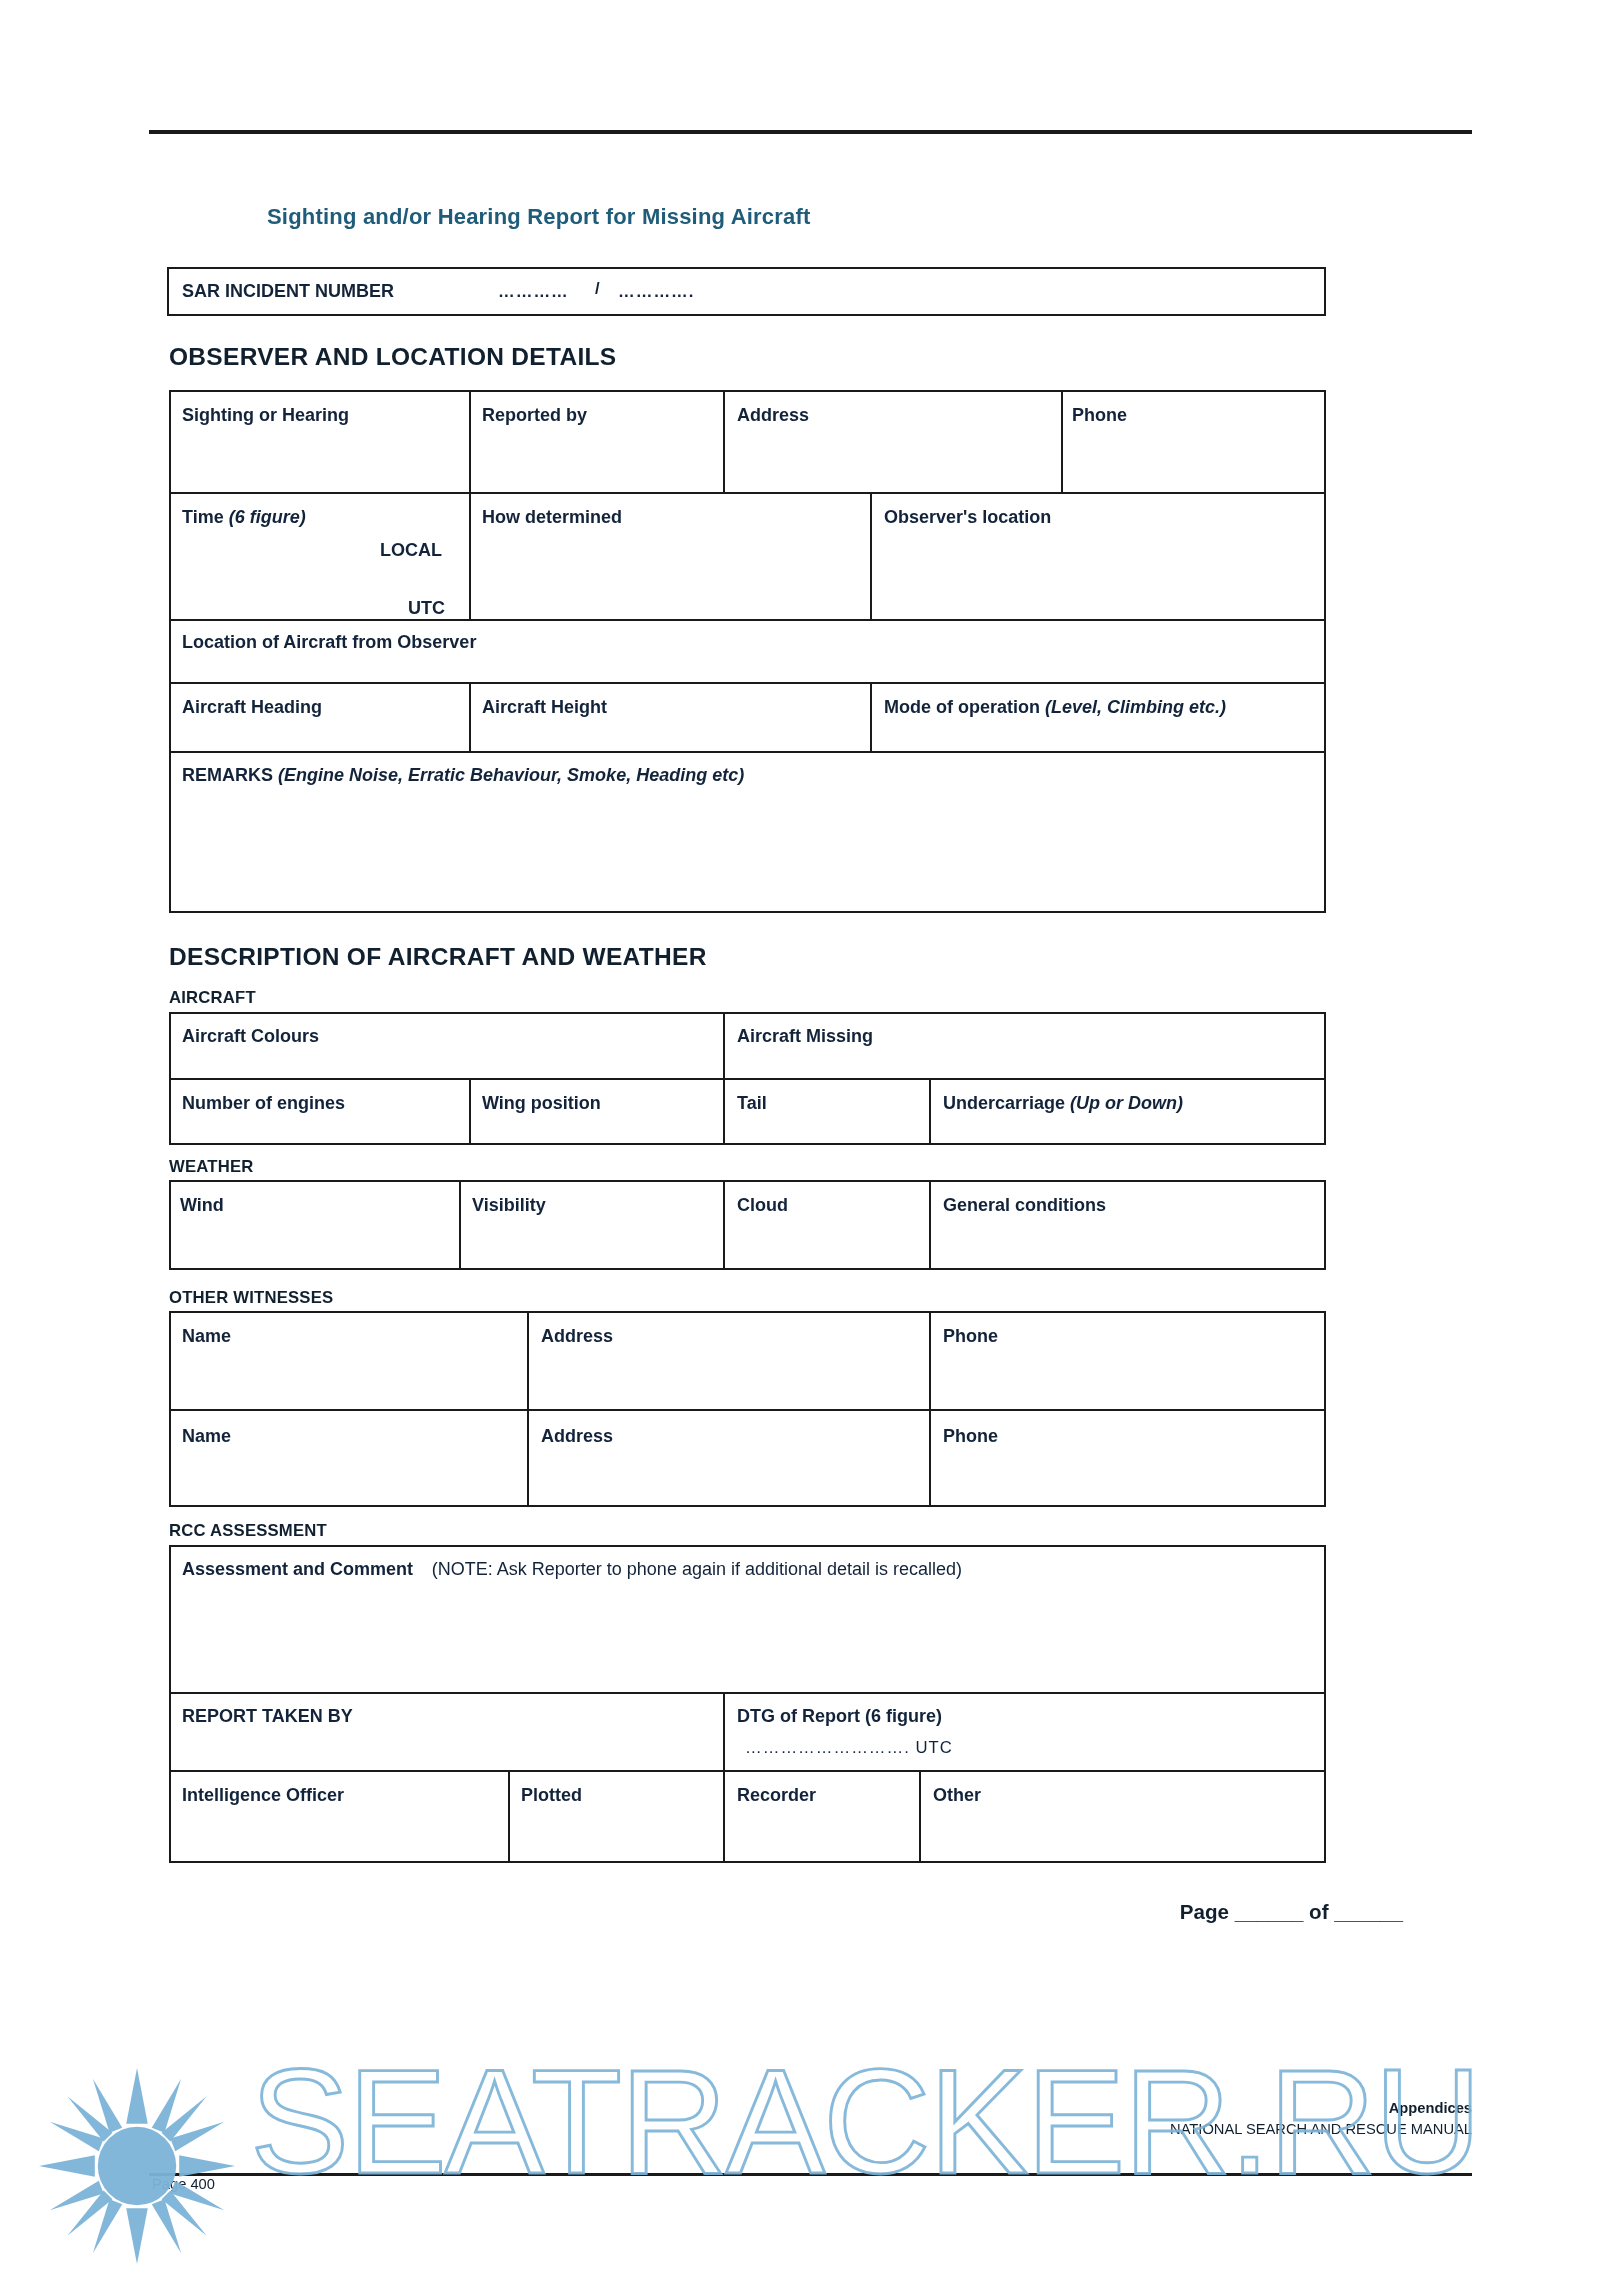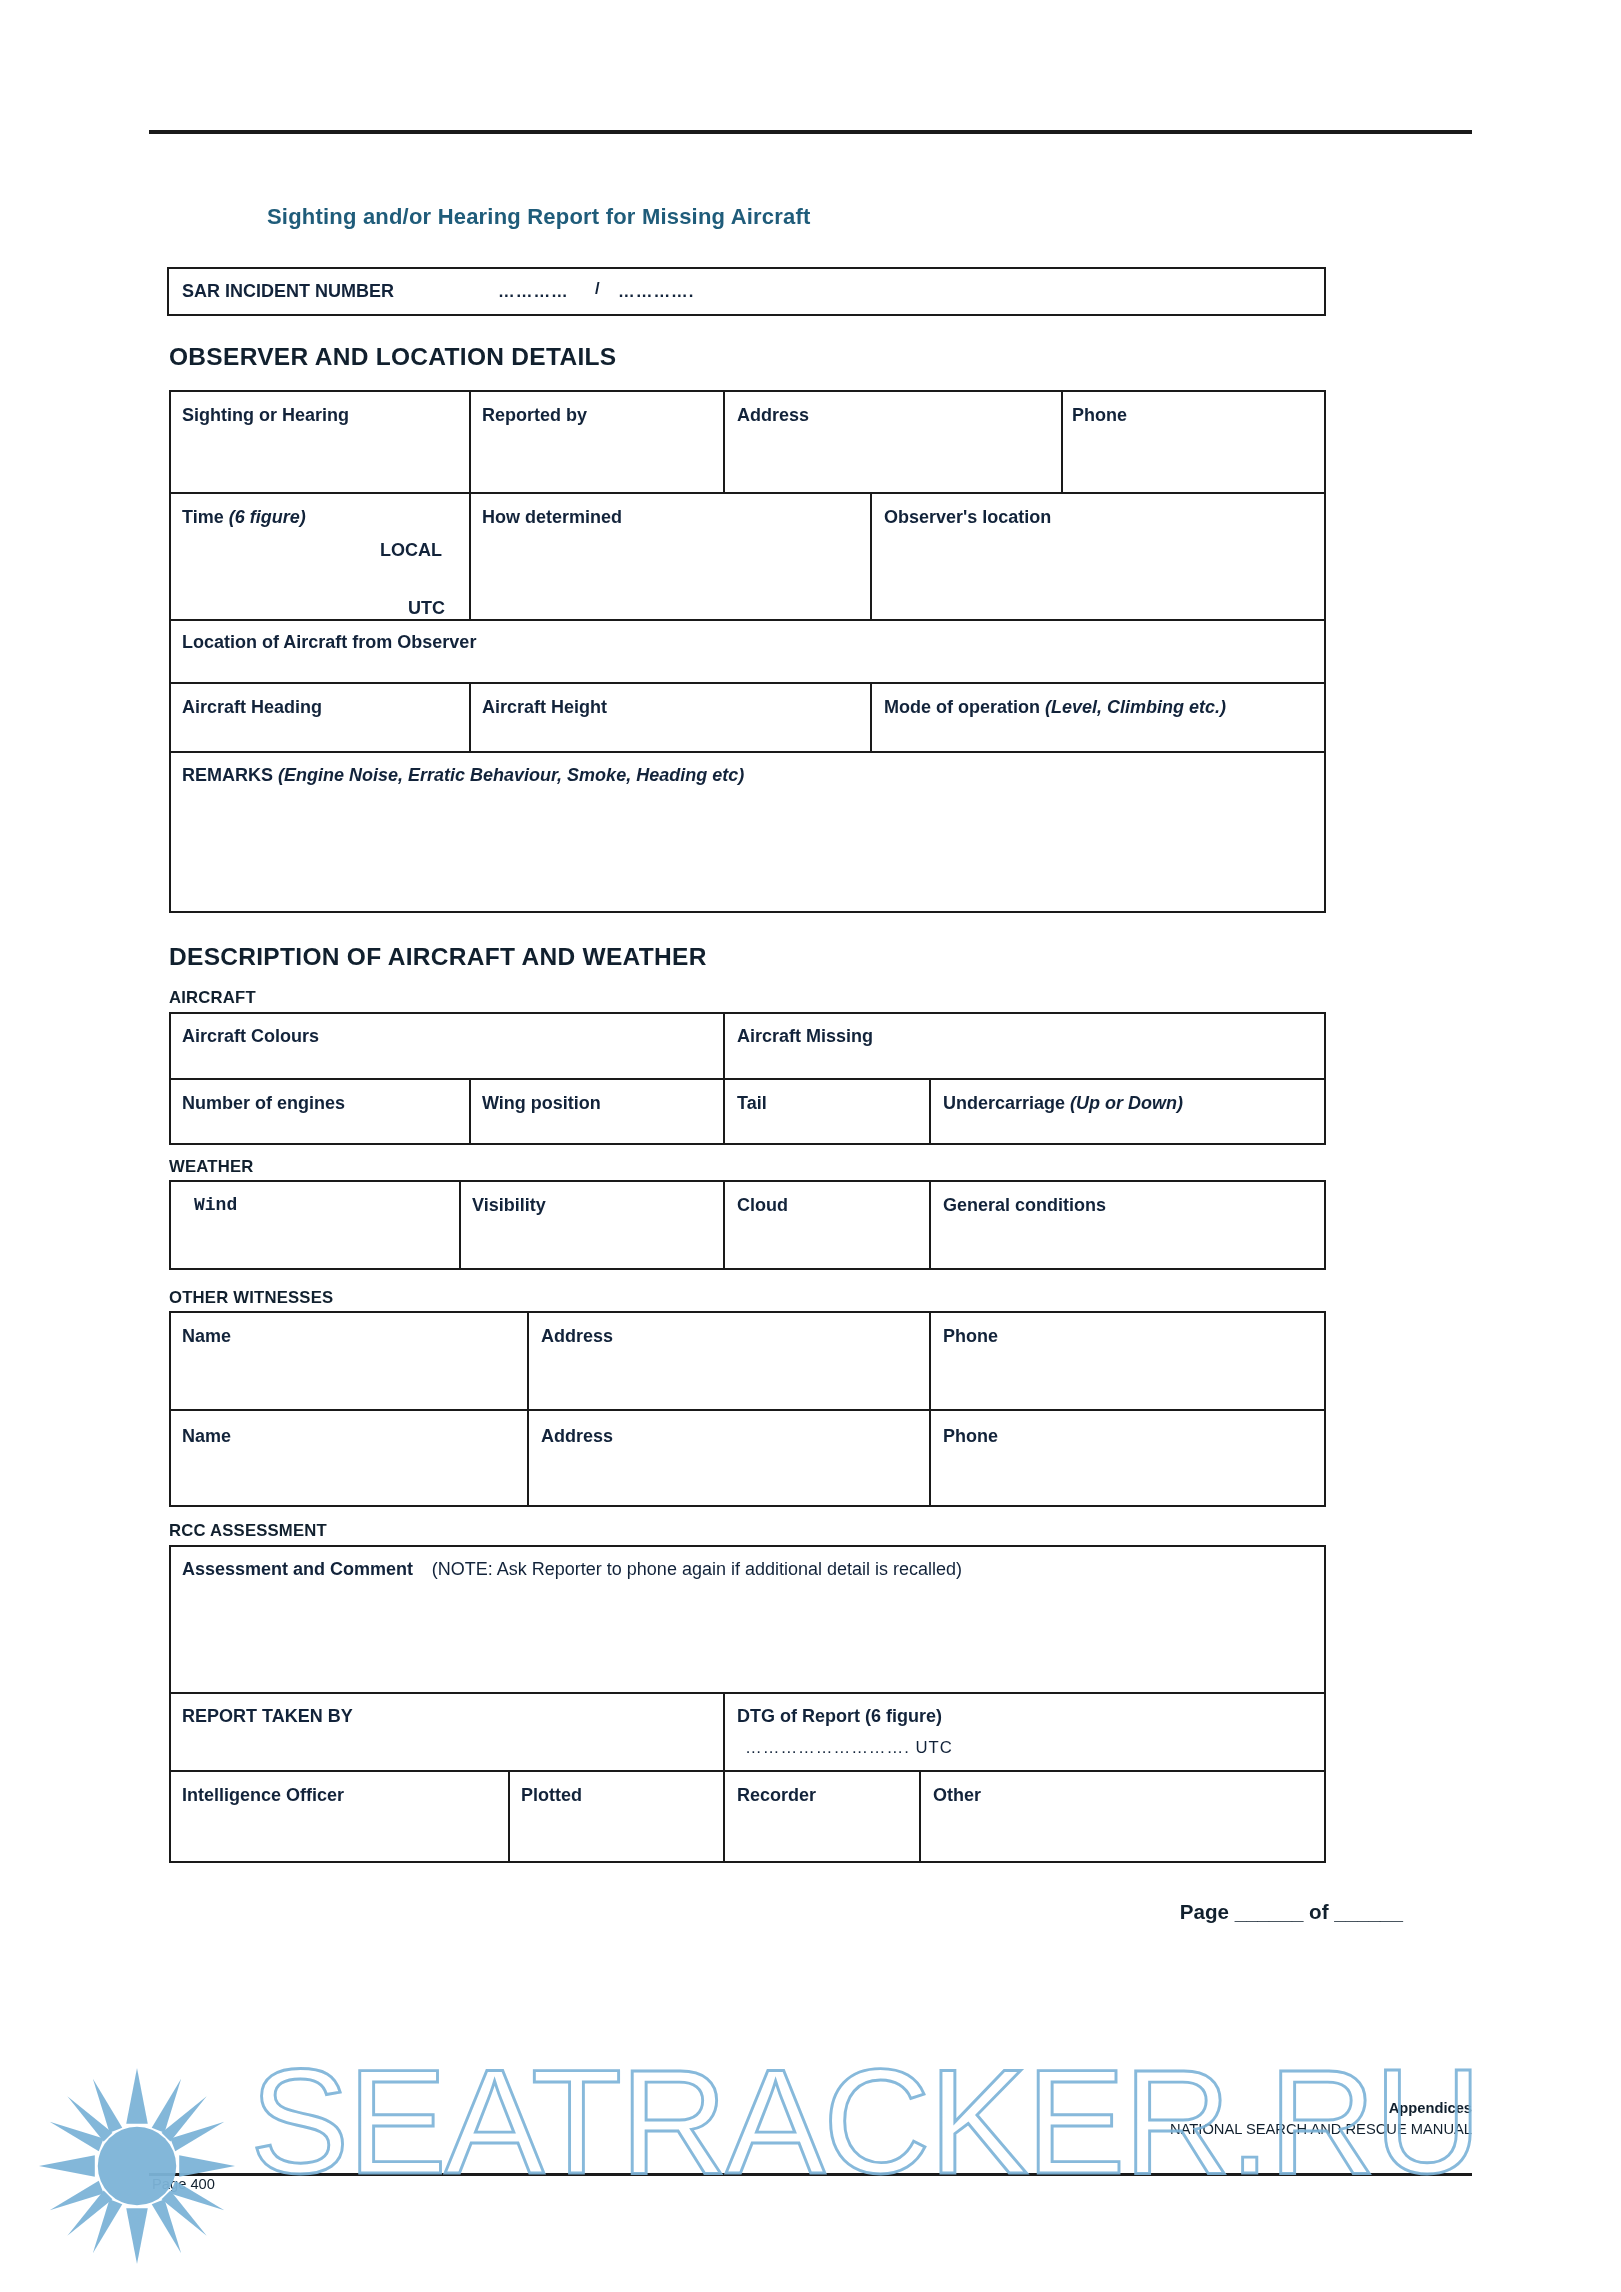--- a/index.html
+++ b/index.html
@@ -241,21 +241,21 @@
     <span>Undercarriage</span>
     <span class="it">(Up or Down)</span>
   </div>
 
   <div class="sub-head" style="left:169px; top:1157px;">WEATHER</div>
   <div class="box" style="left:169px; top:1180px; width:1157px; height:90px;"></div>
   <div class="vline" style="left:459px; top:1180px; height:90px;"></div>
   <div class="vline" style="left:723px; top:1180px; height:90px;"></div>
   <div class="vline" style="left:929px; top:1180px; height:90px;"></div>
 
-  <div class="cell-label" style="left:194px; top:1195px;font-family:Liberation Mono, monospace;">Wind</div>
+  <div class="cell-label" style="left:180px; top:1195px;">Wind</div>
   <div class="cell-label" style="left:472px; top:1195px;">Visibility</div>
   <div class="cell-label" style="left:737px; top:1195px;">Cloud</div>
   <div class="cell-label" style="left:943px; top:1195px;">General conditions</div>
 
   <div class="sub-head" style="left:169px; top:1288px;">OTHER WITNESSES</div>
   <div class="box" style="left:169px; top:1311px; width:1157px; height:196px;"></div>
   <div class="hline" style="left:169px; top:1409px; width:1157px;"></div>
   <div class="vline" style="left:527px; top:1311px; height:196px;"></div>
   <div class="vline" style="left:929px; top:1311px; height:196px;"></div>
 

